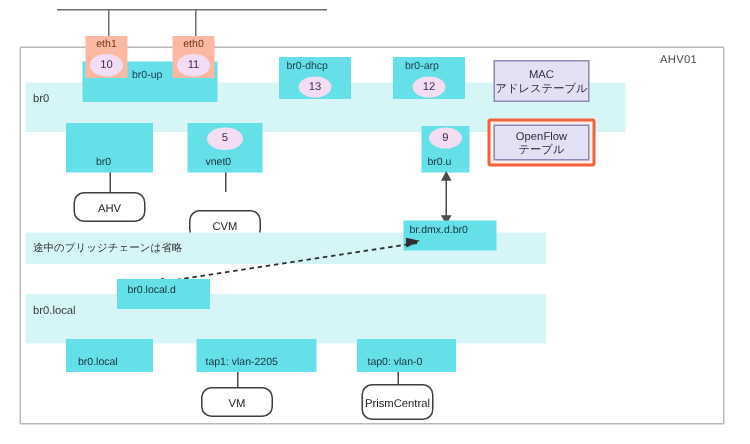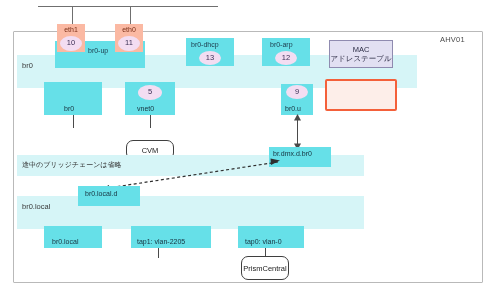--- a/index.html
+++ b/index.html
@@ -181,33 +181,40 @@
   <div class="abs port" style="left:262px; top:38px; width:48px; height:28px;"></div>
   <div class="abs port-name" style="left:270px; top:40px;">br0-arp</div>
   <div class="abs bubble" style="left:275px; top:51px; width:22px; height:14px;text-align:center;">12</div>
 
   <div class="abs tablebox" style="left:329px; top:40px; width:64px; height:28px;">
     <span>MAC</span>
     <span>アドレステーブル</span>
   </div>
 
   <div class="abs highlight-ring" style="left:325px; top:79px; width:72px; height:32px;"></div>
+  <div class="abs tablebox" style="left:329px; top:83px; width:64px; height:24px;">
+    <span>OpenFlow</span>
+    <span>テーブル</span>
+  </div>
 
   <div class="abs port" style="left:44px; top:82px; width:58px; height:33px;"></div>
   <div class="abs port-name dark" style="left:64px; top:104px;">br0</div>
 
   <div class="abs port" style="left:125px; top:82px; width:50px; height:33px;"></div>
   <div class="abs bubble" style="left:138px; top:85px; width:24px; height:15px;">5</div>
   <div class="abs port-name dark" style="left:137px; top:104px;">vnet0</div>
 
   <div class="abs port" style="left:281px; top:84px; width:32px; height:31px;"></div>
   <div class="abs bubble" style="left:286px; top:85px; width:22px; height:14px;">9</div>
   <div class="abs port-name dark" style="left:285px; top:104px;">br0.u</div>
 
   <div class="abs stem" style="left:73px; top:115px; height:13px;"></div>
+  <div class="abs capsule" style="left:49px; top:128px; width:48px; height:20px;">
+    <span>AHV</span>
+  </div>
 
   <div class="abs stem" style="left:150px; top:115px; height:13px;"></div>
   <div class="abs capsule" style="left:126px; top:128px; width:48px; height:20px;margin-top:12px;">
     <span>CVM</span>
   </div>
 
   <div class="abs vline" style="left:297px; top:117px; height:29px; background:#4a4a4a;"></div>
 
   <svg class="abs" style="left:293px; top:114px;" width="9" height="7" viewBox="0 0 9 7">
     <polygon points="4.5,0 8,6.5 1,6.5" fill="#4a4a4a"></polygon>
@@ -238,20 +245,23 @@
   <div class="abs port" style="left:44px; top:226px; width:58px; height:22px;"></div>
   <div class="abs port-name dark" style="left:52px; top:237px;">br0.local</div>
 
   <div class="abs port" style="left:131px; top:226px; width:80px; height:22px;"></div>
   <div class="abs port-name dark" style="left:137px; top:237px;">tap1: vlan-2205</div>
 
   <div class="abs port" style="left:238px; top:226px; width:66px; height:22px;"></div>
   <div class="abs port-name dark" style="left:245px; top:237px;">tap0: vlan-0</div>
 
   <div class="abs stem" style="left:158px; top:248px; height:10px;"></div>
+  <div class="abs capsule" style="left:134px; top:258px; width:48px; height:20px;">
+    <span>VM</span>
+  </div>
 
   <div class="abs stem" style="left:265px; top:248px; height:8px;"></div>
   <div class="abs capsule" style="left:241px; top:256px; width:48px; height:24px; ">
     <span>Prism</span>
     <span>Central</span>
   </div>
 
 </div>
 
 </body></html>

